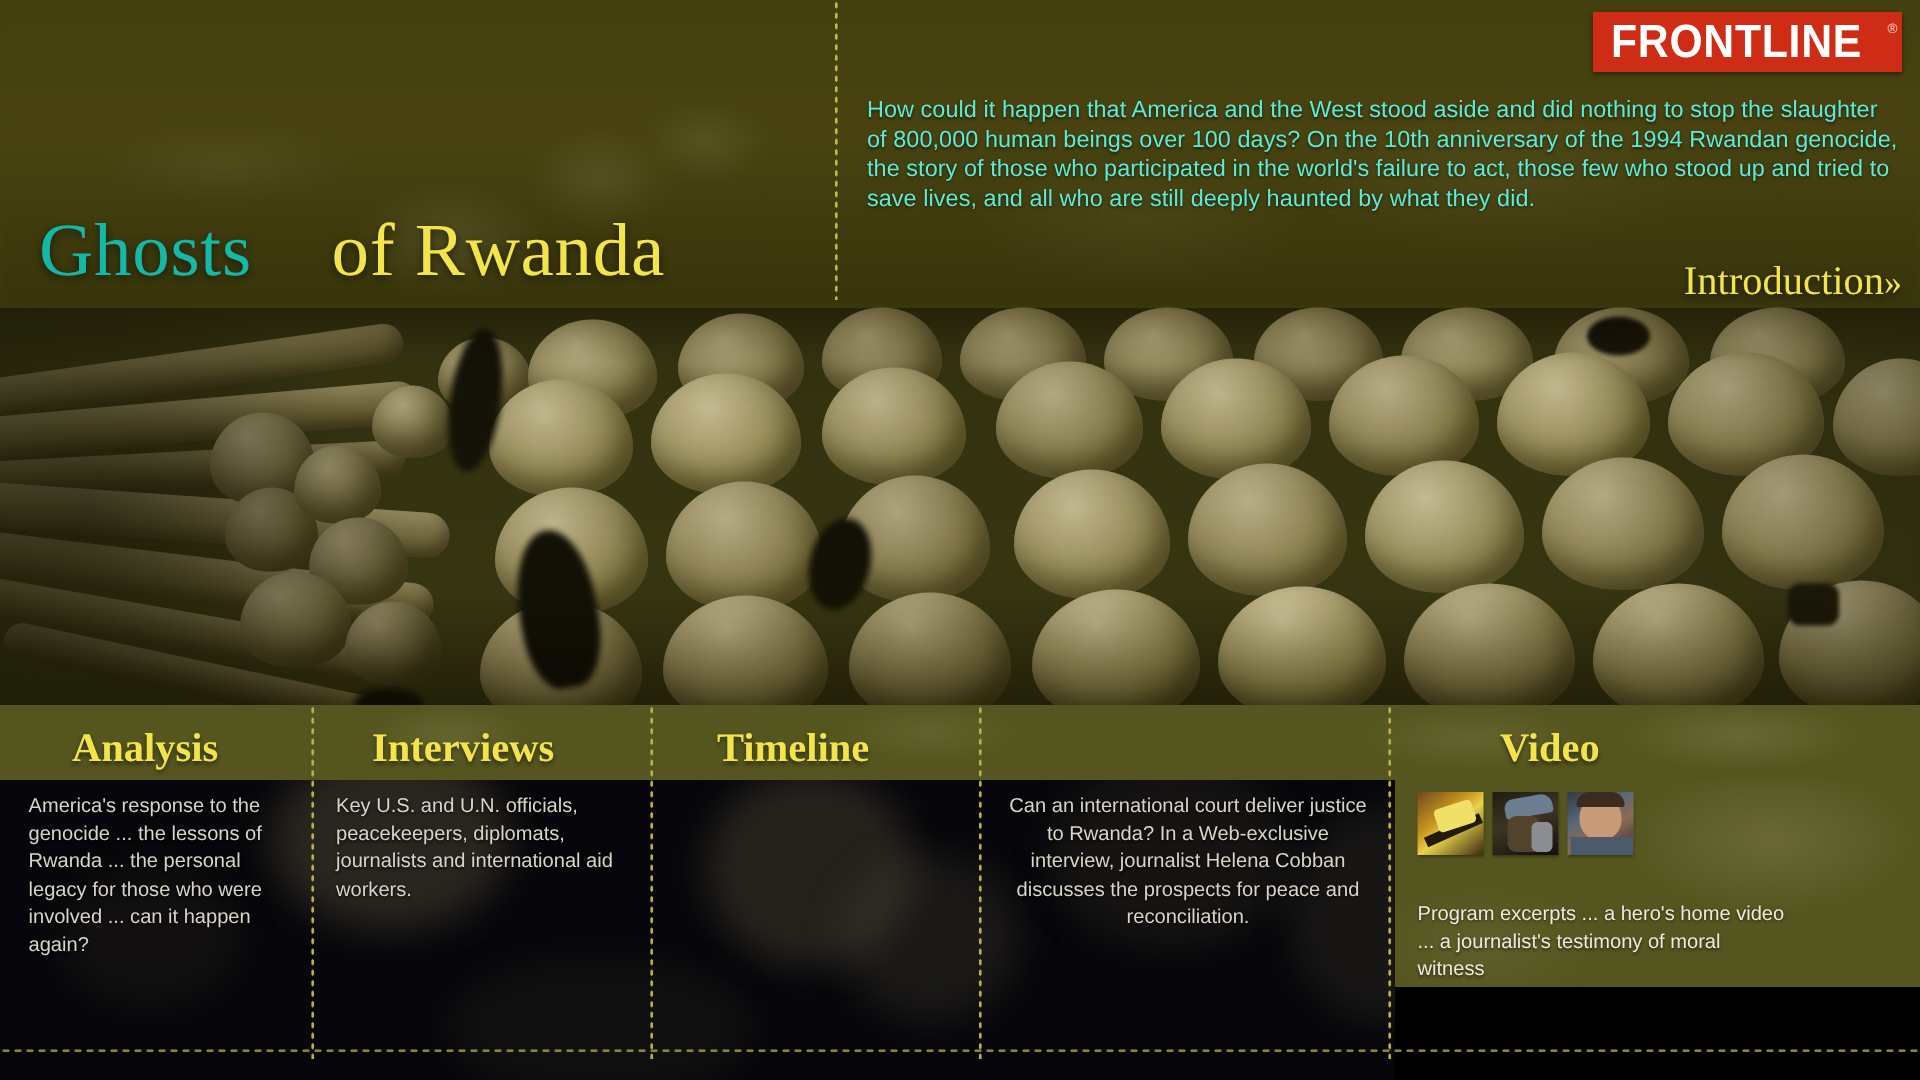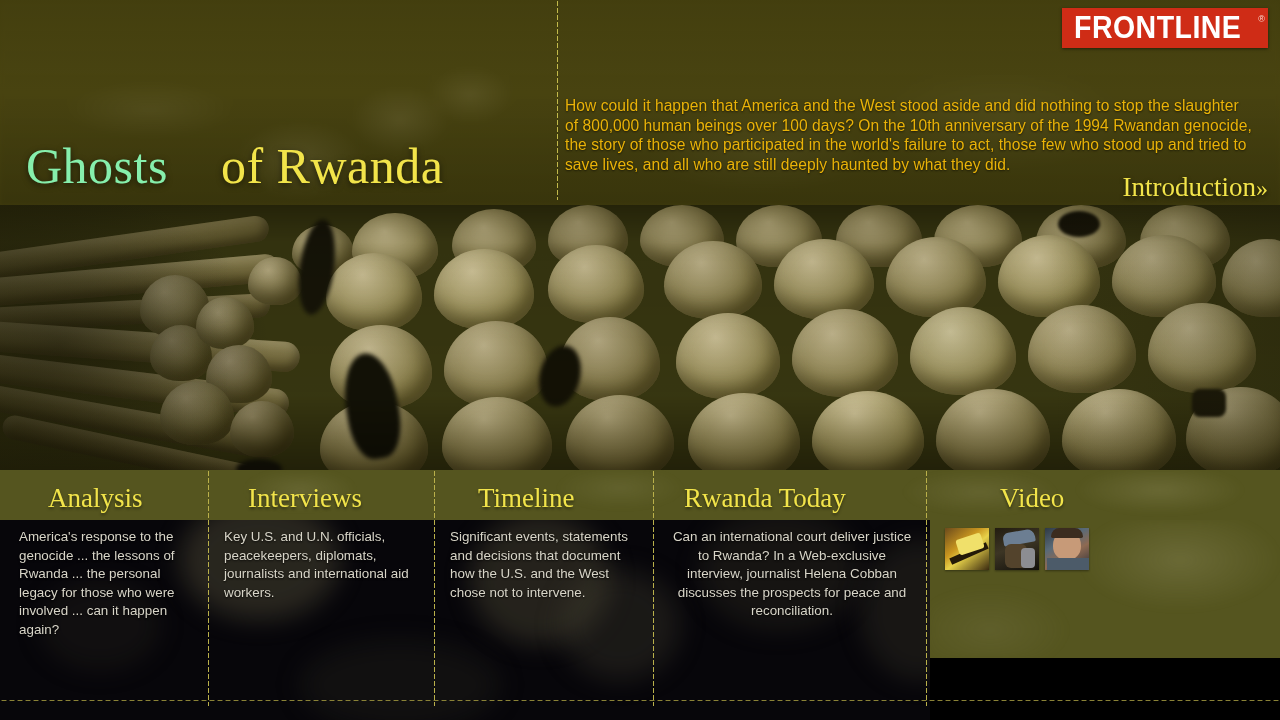--- a/index.html
+++ b/index.html
@@ -20,32 +20,32 @@
           radial-gradient(ellipse 150px 60px at 760px 150px,rgba(170,165,120,.10), transparent 72%),
           radial-gradient(ellipse 180px 70px at 1000px 120px,rgba(160,158,115,.09), transparent 72%),
           linear-gradient(180deg,#4c4712 0%,#474210 55%,#413d0e 100%);
         filter:blur(2px);}
   #hero-vignette{position:absolute;left:0;top:0;width:1280px;height:205px;
         background:linear-gradient(180deg,rgba(60,56,12,.55) 0%,rgba(0,0,0,0) 45%,rgba(40,38,8,.35) 100%);}
 
   #title{position:absolute;left:26px;top:141px;font-family:"Liberation Serif",serif;
          font-size:50px;line-height:1;letter-spacing:.5px;white-space:nowrap;
          text-shadow:0 2px 6px rgba(0,0,0,.55);}
-  #title .w1{color:#86efac;}
+  #title .w1{color:#14b8a6;}
   #title .w2{color:#f2e44a;margin-left:40px;}
 
   
   #hero-divider{position:absolute;left:556px;top:0;width:3px;height:200px;
      background-image:radial-gradient(#c9c04e 42%, transparent 46%);
      background-size:3px 7px;background-repeat:repeat-y;opacity:.95;}
 
   
-  #intro{position:absolute;left:565px;top:64px;width:690px;
-     font-size:15.6px;line-height:19.5px;color:#eab308;
-     text-shadow:0 1px 2px rgba(0,0,0,.6);letter-spacing:.05px;margin-top:32px;}
+  #intro{position:absolute;left:578px;top:64px;width:690px;
+     font-size:15.6px;line-height:19.5px;color:#5eead4;
+     text-shadow:0 1px 2px rgba(0,0,0,.6);letter-spacing:.05px;}
   #intro-link{position:absolute;right:12px;top:172px;font-family:"Liberation Serif",serif;
      font-size:27px;color:#f2e44a;text-shadow:0 2px 4px rgba(0,0,0,.6);
      white-space:nowrap;cursor:pointer;}
   #intro-link .chev{font-size:24px;}
 
   
   #frontline{position:absolute;right:12px;top:8px;background:#cf2c16;
      padding:4px 12px 5px 12px;cursor:pointer;
      box-shadow:0 1px 3px rgba(0,0,0,.5);}
   #frontline .fl-word{font-family:"Liberation Sans",sans-serif;font-weight:bold;
@@ -75,21 +75,21 @@
      background:#55551f;overflow:hidden;}
   #nav-ghost{position:absolute;left:0;top:0;width:1280px;height:50px;
      background:
        radial-gradient(ellipse 80px 30px at 300px 20px, rgba(180,176,130,.18), transparent 70%),
        radial-gradient(ellipse 90px 30px at 620px 18px, rgba(175,172,128,.15), transparent 70%),
        radial-gradient(ellipse 110px 32px at 980px 22px, rgba(185,180,135,.16), transparent 70%),
        radial-gradient(ellipse 120px 34px at 1160px 20px,rgba(190,185,140,.20), transparent 70%);
      filter:blur(3px);}
   .nav-item{position:absolute;top:0;height:50px;cursor:pointer;}
   .nav-label{position:absolute;bottom:6px;font-family:"Liberation Serif",serif;
-     font-size:27px;color:#f2e44a;white-space:nowrap;text-shadow:0 2px 3px rgba(0,0,0,.45);}
+     font-size:27px;color:#f2e44a;white-space:nowrap;text-shadow:0 2px 3px rgba(0,0,0,.45);font-weight:bold;}
 
   
   #lower{position:absolute;left:0;top:520px;width:1280px;height:200px;background:#000;}
   #lower-photo{position:absolute;left:0;top:0;width:930px;height:200px;overflow:hidden;
      background:#07060a;}
   .lp-blob{position:absolute;border-radius:50%;filter:blur(12px);}
   #video-panel{position:absolute;left:930px;top:0;width:350px;height:138px;
      background:#55551f;overflow:hidden;}
   #video-panel-ghost{position:absolute;left:0;top:0;width:350px;height:138px;
      background:radial-gradient(ellipse 140px 70px at 250px 40px, rgba(185,180,138,.22), transparent 72%),
@@ -216,23 +216,20 @@
 
     <div class="nav-item" style="left:0px;width:208px;">
       <span class="nav-label" style="left:48px;">Analysis</span>
     </div>
     <div class="nav-item" style="left:211px;width:222px;">
       <span class="nav-label" style="left:37px;">Interviews</span>
     </div>
     <div class="nav-item" style="left:436px;width:216px;">
       <span class="nav-label" style="left:42px;">Timeline</span>
     </div>
-    <div class="nav-item" style="left:655px;width:270px;">
-      <span class="nav-label" style="left:29px;">Rwanda Today</span>
-    </div>
     <div class="nav-item" style="left:982px;width:352px;">
       <span class="nav-label" style="left:18px;">Video</span>
     </div>
   </div>
 
   <div id="lower">
 
     <div id="lower-photo">
       <div class="lp-blob" style="left:180px;top:-20px;width:160px;height:120px;background:rgba(120,112,78,.30);"></div>
       <div class="lp-blob" style="left:470px;top:-6px;width:140px;height:130px;background:rgba(96,90,64,.34);"></div>
@@ -242,21 +239,20 @@
       <div class="lp-blob" style="left:40px;top:60px;width:120px;height:90px;background:rgba(60,56,42,.20);"></div>
       <div class="lp-blob" style="left:860px;top:20px;width:120px;height:140px;background:rgba(86,82,58,.22);"></div>
     </div>
 
     <div id="video-panel">
       <div id="video-panel-ghost"></div>
     </div>
 
     <div class="col-desc" style="left:224px;top:8px;width:192px;">Key U.S. and U.N. officials, peacekeepers, diplomats, journalists and international aid workers.</div>
     <div class="col-desc" style="left:19px;top:8px;width:178px;">America's response to the genocide ... the lessons of Rwanda ... the personal legacy for those who were involved ... can it happen again?</div>
-    <div class="col-desc" style="left:450px;top:8px;width:182px;">Significant events, statements and decisions that document how the U.S. and the West chose not to intervene.</div>
     <div class="col-desc" style="left:672px;top:8px;width:240px;text-align:center;">Can an international court deliver justice to Rwanda? In a Web-exclusive interview, journalist Helena Cobban discusses the prospects for peace and reconciliation.</div>
   </div>
 
   <div class="vdot" style="left:207px;top:470px;height:236px;"></div>
   <div class="vdot" style="left:433px;top:470px;height:236px;"></div>
   <div class="vdot" style="left:652px;top:470px;height:236px;"></div>
   <div class="vdot" style="left:925px;top:470px;height:236px;"></div>
 
   <div id="thumbs">
     <div class="thumb" style="background:linear-gradient(140deg,#6b4a1c 0%,#c9961f 38%,#e8d24a 55%,#3a2a10 100%);">
@@ -268,15 +264,16 @@
       <div style="position:absolute;left:10px;top:16px;width:22px;height:24px;background:#53432c;border-radius:6px;"></div>
       <div style="position:absolute;left:26px;top:20px;width:14px;height:20px;background:#8c8d92;border-radius:4px;"></div>
     </div>
     <div class="thumb" style="background:linear-gradient(150deg,#2f3a46 0%,#596a78 35%,#8e6a52 60%,#2a2f38 100%);">
       <div style="position:absolute;left:8px;top:2px;width:28px;height:30px;background:#c79a78;border-radius:50% 50% 45% 45%;"></div>
       <div style="position:absolute;left:6px;top:0px;width:32px;height:10px;background:#3b2c1f;border-radius:10px 10px 2px 2px;"></div>
       <div style="position:absolute;left:2px;top:30px;width:42px;height:14px;background:#4c5b69;"></div>
     </div>
   </div>
 
+  <div id="video-desc">Program excerpts ... a hero's home video ... a journalist's testimony of moral witness</div>
 
   <div id="hdot"></div>
 </div>
 
 </body></html>

